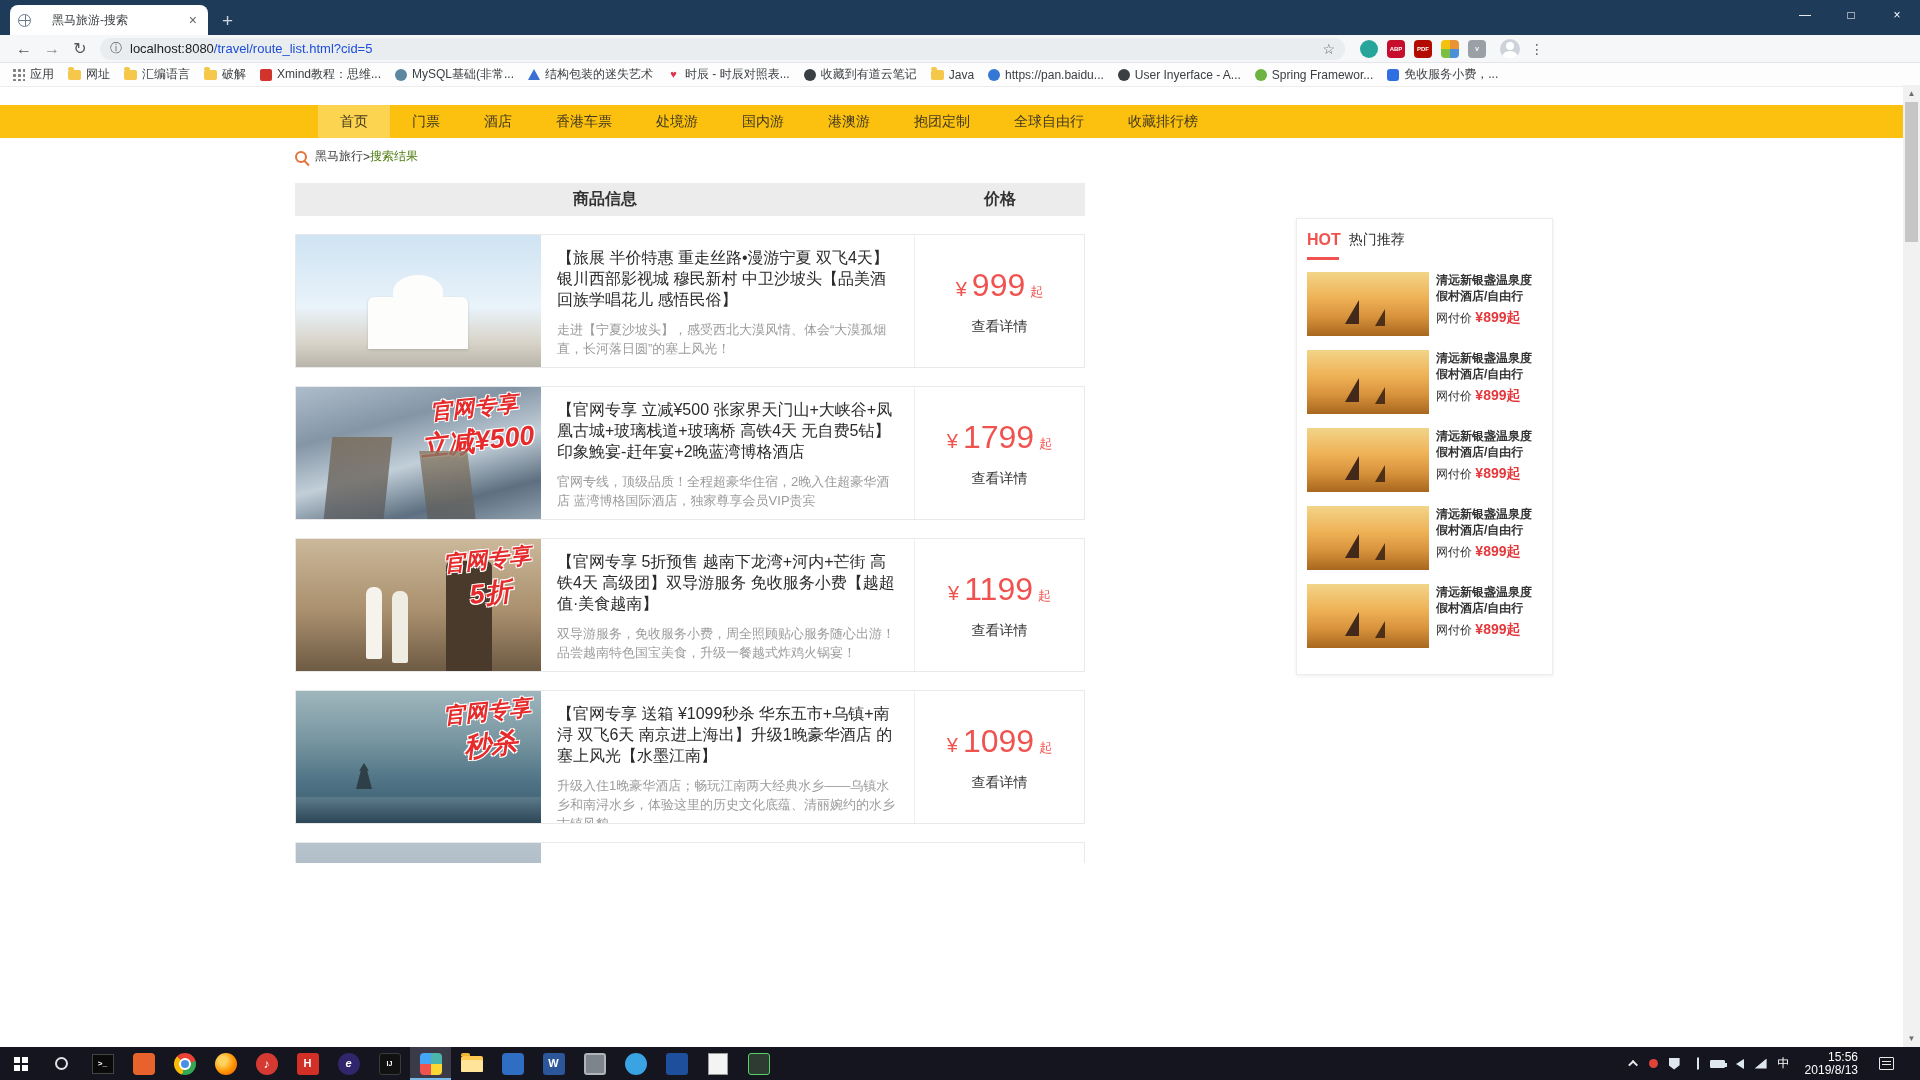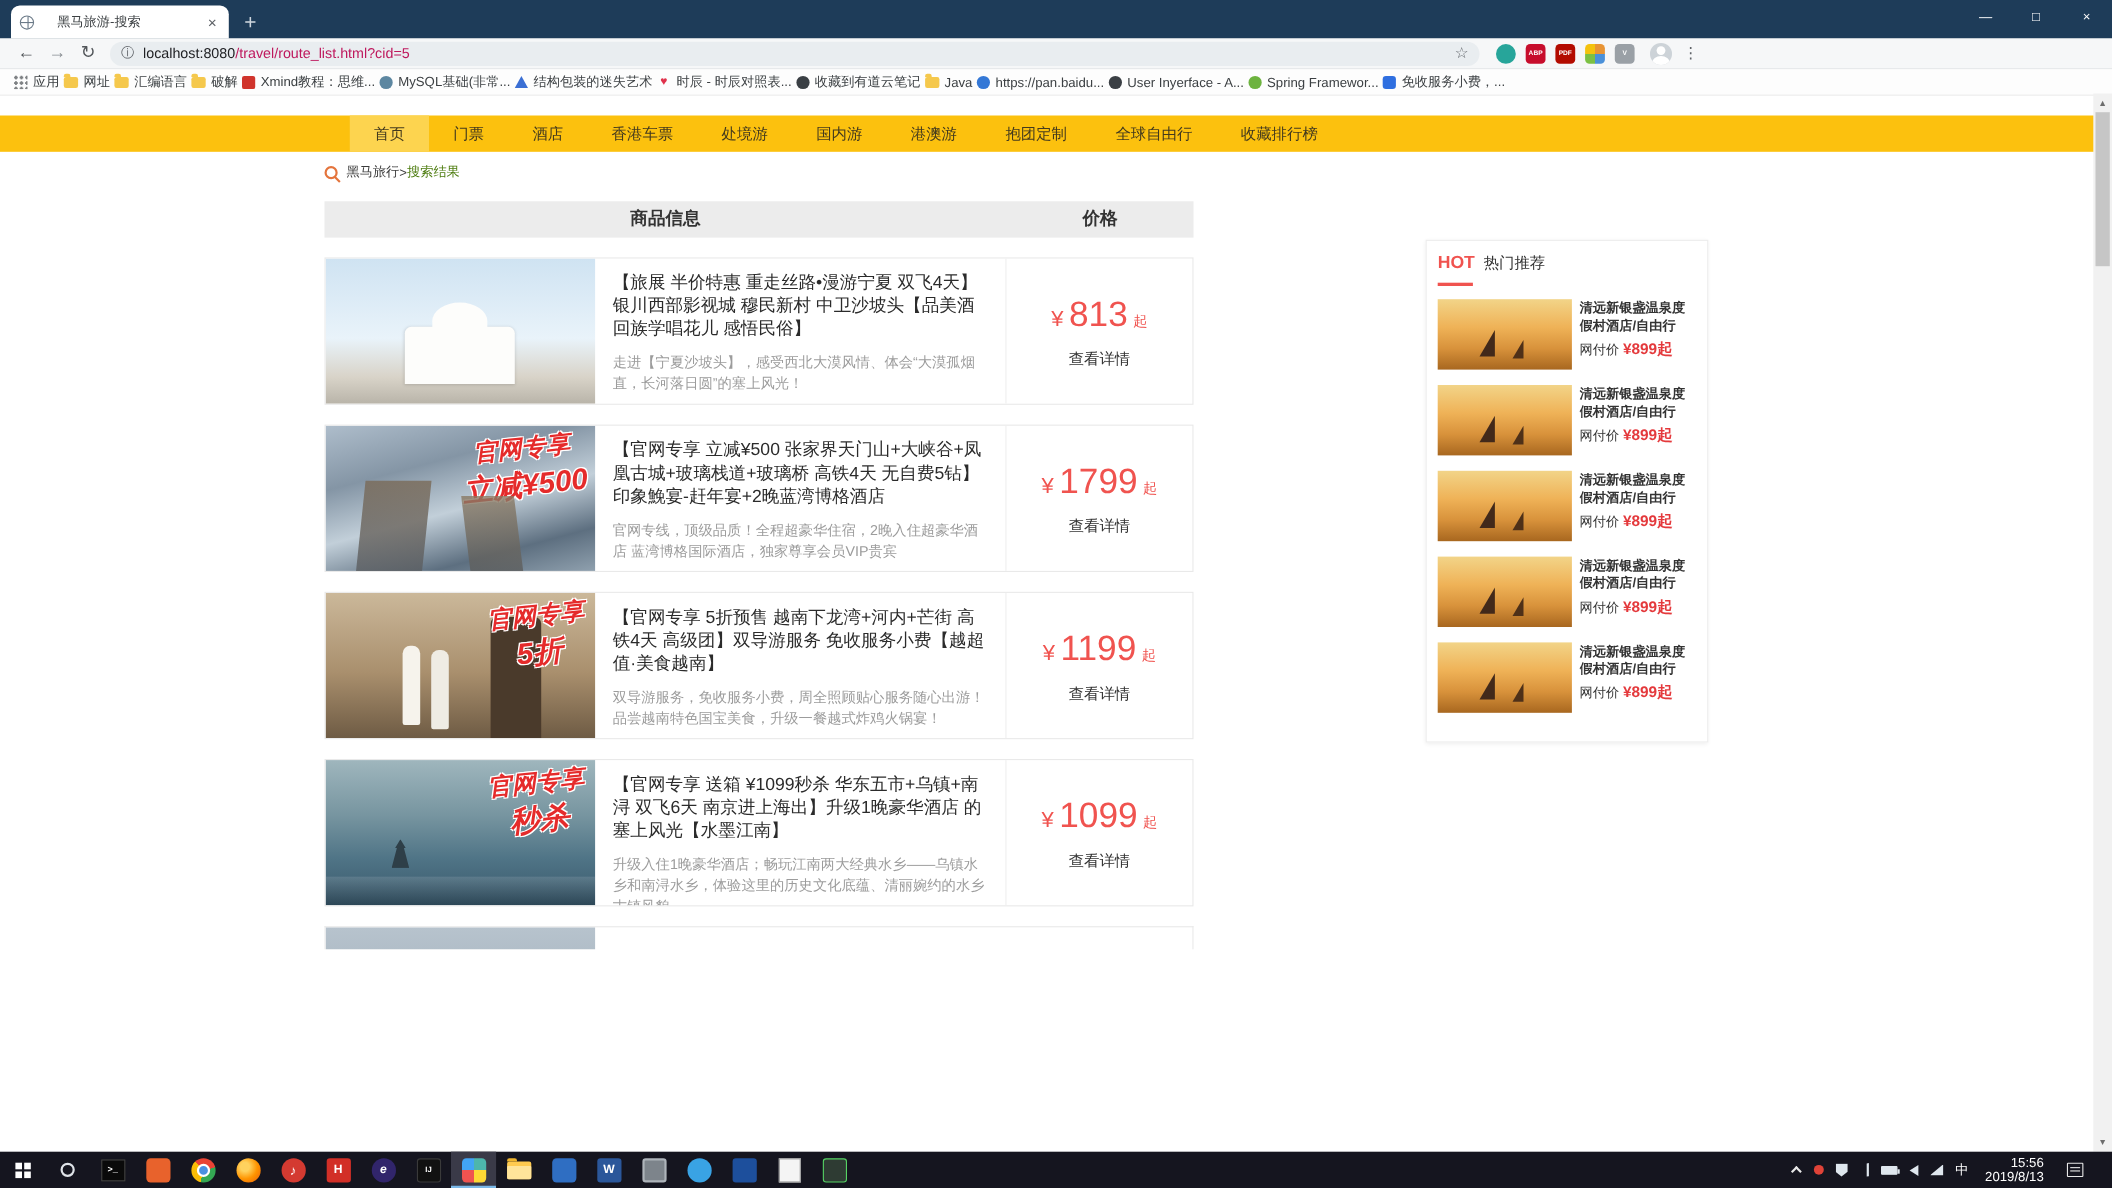--- a/index.html
+++ b/index.html
@@ -23,37 +23,37 @@
 
   
   .toolbar { position:absolute; top:35px; left:0; right:0; height:28px; background:#f6f7f8;
              border-bottom:1px solid #e3e5e8; display:flex; align-items:center; padding:0 10px; }
   .nav-btn { width:28px; text-align:center; color:#53575b; font-size:16px; line-height:1; }
   .nav-btn.fwd { color:#8a8f94; }
   .omnibox { width:1245px; height:22px; background:#e9edf0; border-radius:12px; display:flex;
              align-items:center; padding:0 10px; margin:0 6px; }
   .info-icon { color:#5f6368; font-size:12px; margin-right:8px; }
   .url-host { font-size:13px; color:#202124; }
-  .url-path { font-size:13px; color:#be185d; }
+  .url-path { font-size:13px; color:#1d4ed8; }
   .omni-star { margin-left:auto; color:#5f6368; font-size:14px; }
   .ext-icon { width:18px; height:18px; border-radius:4px; margin-left:9px; display:flex; align-items:center;
               justify-content:center; font-size:6px; font-weight:bold; color:#fff; flex:none; }
   .theme-extgreen { background:#27a59a; border-radius:50%; }
   .theme-abp { background:#c70d2c; }
   .theme-pdf { background:#b30b00; }
   .theme-cube { background:conic-gradient(#e89435 0 25%,#4a90d9 0 50%,#7bc043 0 75%,#f4c20d 0); }
   .theme-vgray { background:#9aa0a6; }
   .avatar { width:20px; height:20px; border-radius:50%; background:#cdd3d8; margin-left:14px; position:relative; overflow:hidden; flex:none; }
   .avatar::before { content:""; position:absolute; left:6px; top:3px; width:8px; height:8px; border-radius:50%; background:#fff; }
   .avatar::after { content:""; position:absolute; left:2px; top:12px; width:16px; height:12px; border-radius:50%; background:#fff; }
   .kebab { margin-left:10px; color:#5f6368; font-size:14px; }
 
   
   .bookmarks { position:absolute; top:63px; left:0; right:0; height:24px; background:#fdfdfd;
-               border-bottom:1px solid #ececec; display:flex; align-items:center; padding:0 12px; gap:4px; }
+               border-bottom:1px solid #ececec; display:flex; align-items:center; padding:0 12px; gap:14px; }
   .bm { display:flex; align-items:center; gap:5px; font-size:12px; color:#3c4043; white-space:nowrap; }
   .bm-ic { width:13px; height:12px; flex:none; display:flex; align-items:center; justify-content:center;
            font-size:11px; line-height:1; }
   .apps-grid { width:13px; height:13px; background-image:radial-gradient(#7e8184 1.4px, transparent 1.5px);
                background-size:5px 5px; background-position:0 0; flex:none; }
   .theme-folder { background:#f5c84c; border-radius:2px; height:10px; position:relative; }
   .theme-folder::before { content:""; position:absolute; top:-3px; left:0; width:6px; height:3px; background:#f5c84c; border-radius:2px 2px 0 0; }
   .theme-xmind { background:#d0342c; border-radius:2px; width:12px; height:12px; }
   .theme-mysql { background:#5d87a1; border-radius:50%; width:12px; height:12px; }
   .theme-triangle { width:0 !important; height:0 !important; border-left:6px solid transparent;
@@ -373,21 +373,21 @@
               
             </div>
           </div>
           <div class="route-info">
             <p class="route-title">【旅展 半价特惠 重走丝路•漫游宁夏 双飞4天】银川西部影视城 穆民新村 中卫沙坡头【品美酒 回族学唱花儿 感悟民俗】</p>
             <p class="route-desc">走进【宁夏沙坡头】，感受西北大漠风情、体会“大漠孤烟直，长河落日圆”的塞上风光！</p>
           </div>
           <div class="route-price">
             <div class="price-line">
               <span class="cur">¥</span>
-              <span class="amt">813</span>
+              <span class="amt">999</span>
               <span class="qi">起</span>
             </div>
             <a class="detail-link">查看详情</a>
           </div>
         </div>
 
         <div class="route-row">
           <div class="route-img theme-mountain">
             <div class="badge">
               <div class="badge-l1">官网专享</div>

